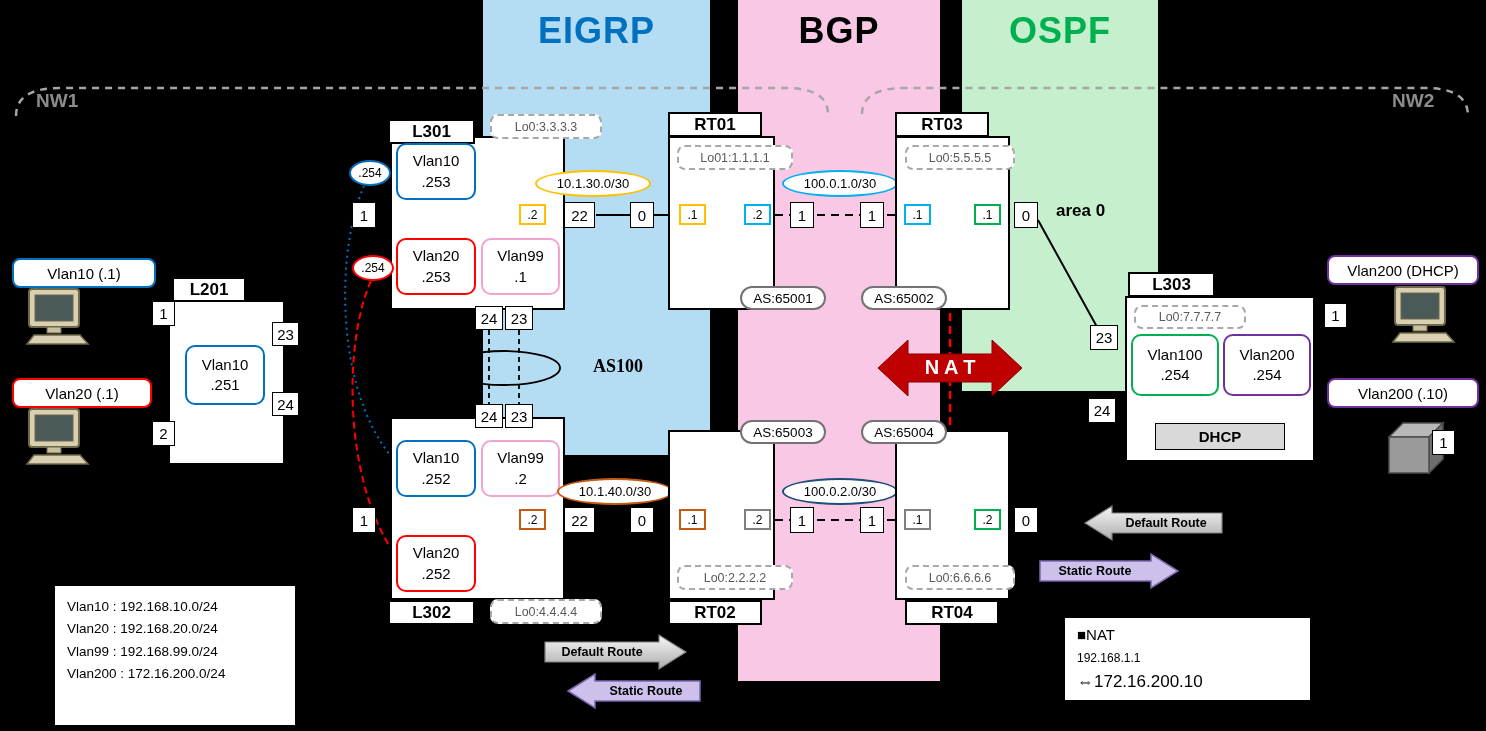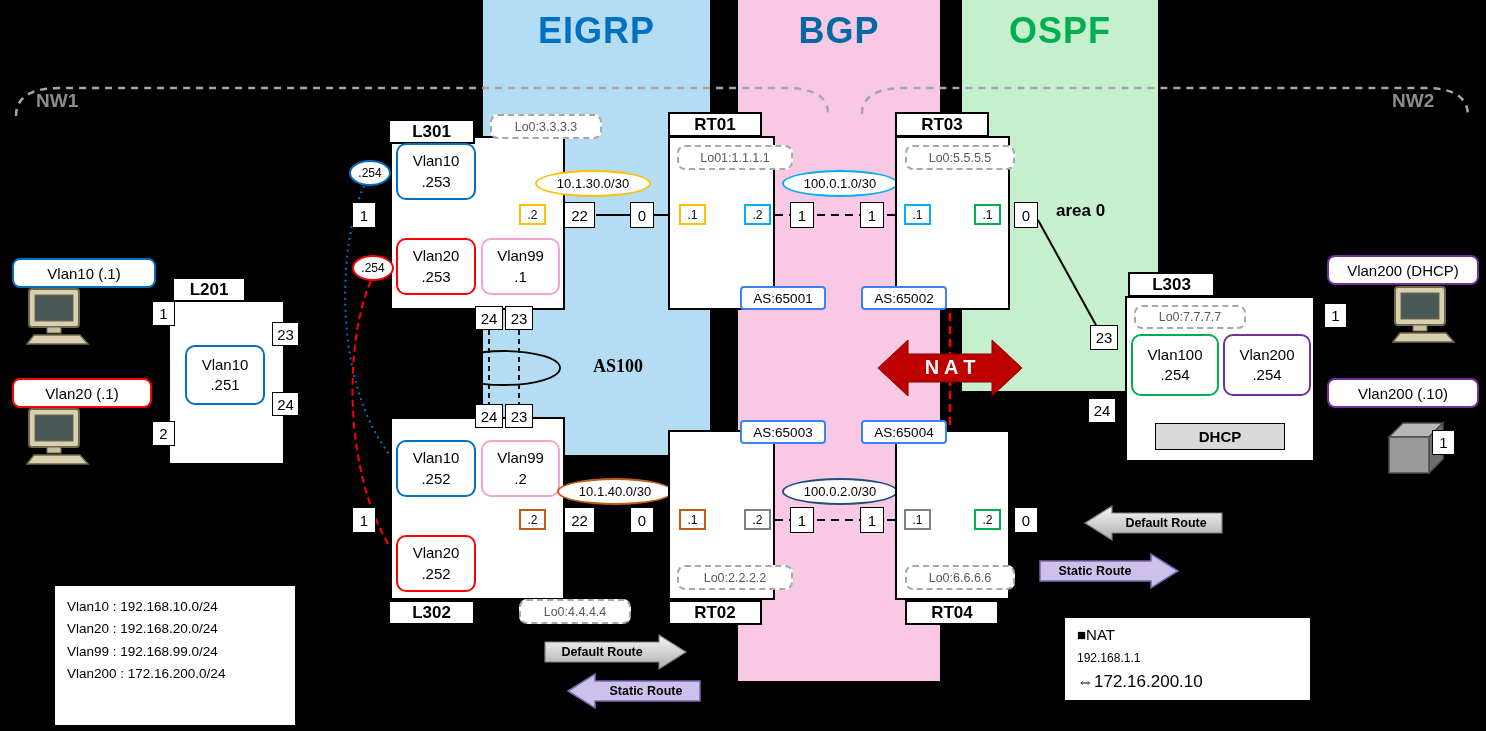--- a/index.html
+++ b/index.html
@@ -17,38 +17,38 @@
   .vlanbox { position:absolute; background:#fff; border:2.5px solid #000; border-radius:10px; font-size:15px;
              text-align:center; display:flex; flex-direction:column; justify-content:center; line-height:1.35; }
   .port { position:absolute; background:#fff; border:1.5px solid #000; font-size:15px;
           display:flex; align-items:center; justify-content:center; }
   .chip { position:absolute; background:#fff; border:2px solid #000; font-size:12px;
           display:flex; align-items:center; justify-content:center; }
   .vip  { position:absolute; background:#fff; border:2px solid #000; border-radius:50%; font-size:12px;
           display:flex; align-items:center; justify-content:center; }
   .net  { position:absolute; background:#fff; border:2.5px solid #000; border-radius:50%; font-size:13px;
           display:flex; align-items:center; justify-content:center; white-space:nowrap; }
-  .asbox { position:absolute; background:#fff; border:2px solid #3b82f6; border-radius:4px; font-size:13.5px;
+  .asbox { position:absolute; background:#fff; border:2px solid #737373; border-radius:12px; font-size:13.5px;
            display:flex; align-items:center; justify-content:center; }
   .hostlabel { position:absolute; background:#fff; border:2.5px solid #000; border-radius:8px; font-size:15px;
                display:flex; align-items:center; justify-content:center; white-space:nowrap; }
   .arrowtext { position:absolute; font-size:12.5px; font-weight:bold; text-align:center; }
   .plaintext { position:absolute; }
   .icon { position:absolute; }
 </style>
 </head>
 <body>
 
 <div id="stage">
 
   <div class="band" style="left:483px; width:227px; height:455px; background:#B4DCF2;">
     <div class="band-title" style="color:#0070C0;">EIGRP</div>
   </div>
   <div class="band" style="left:738px; width:202px; height:681px; background:#F8C8E4;">
-    <div class="band-title" style="color:#0369a1;">BGP</div>
+    <div class="band-title" style="color:#000000;">BGP</div>
   </div>
   <div class="band" style="left:962px; width:196px; height:391px; background:#C6EFCE;">
     <div class="band-title" style="color:#00B050;">OSPF</div>
   </div>
 
   <svg class="wires" width="1486" height="731" viewBox="0 0 1486 731">
     <defs>
       <linearGradient id="gradSilver" x1="0" y1="0" x2="0" y2="1">
         <stop offset="0" stop-color="#F7F7F7"></stop>
           <stop offset="1" stop-color="#ADADAD"></stop>
@@ -141,21 +141,21 @@
   <div class="vip" style="left:349px; top:160px; width:42px; height:26px; border-color:#0070C0;">.254</div>
   <div class="vip" style="left:352px; top:255px; width:42px; height:26px; border-color:#FF0000;">.254</div>
   <div class="port" style="left:352px; top:202px; width:24px; height:26px;">1</div>
   <div class="chip" style="left:519px; top:204px; width:27px; height:21px; border-color:#FFC000;">.2</div>
   <div class="port" style="left:564px; top:202px; width:31px; height:26px;">22</div>
   <div class="port" style="left:475px; top:306px; width:28px; height:24px;">24</div>
   <div class="port" style="left:505px; top:306px; width:28px; height:24px;">23</div>
 
   <div class="devbox" style="left:390px; top:417px; width:175px; height:183px;"></div>
   <div class="devlabel" style="left:388px; top:600px; width:87px; height:25px;">L302</div>
-  <div class="loop" style="left:519px; top:599px; width:112px; height:25px;">Lo0:4.4.4.4</div>
+  <div class="loop" style="left:490px; top:599px; width:112px; height:25px;">Lo0:4.4.4.4</div>
   <div class="port" style="left:475px; top:404px; width:28px; height:24px;">24</div>
   <div class="port" style="left:505px; top:404px; width:28px; height:24px;">23</div>
   <div class="vlanbox" style="left:396px; top:440px; width:80px; height:57px; border-color:#0070C0;">
     <span>Vlan10</span>
     <span>.252</span>
   </div>
   <div class="vlanbox" style="left:481px; top:440px; width:79px; height:57px; border-color:#F2A3CE;">
     <span>Vlan99</span>
     <span>.2</span>
   </div>

